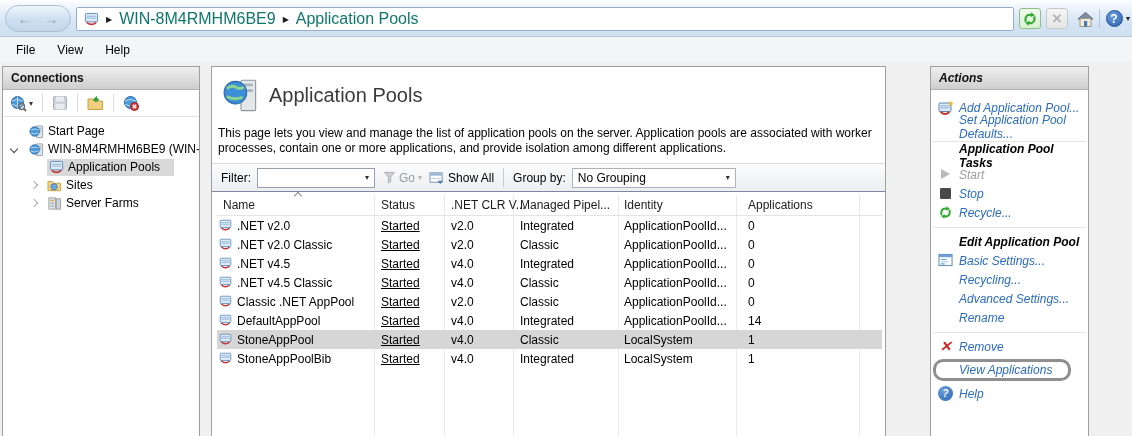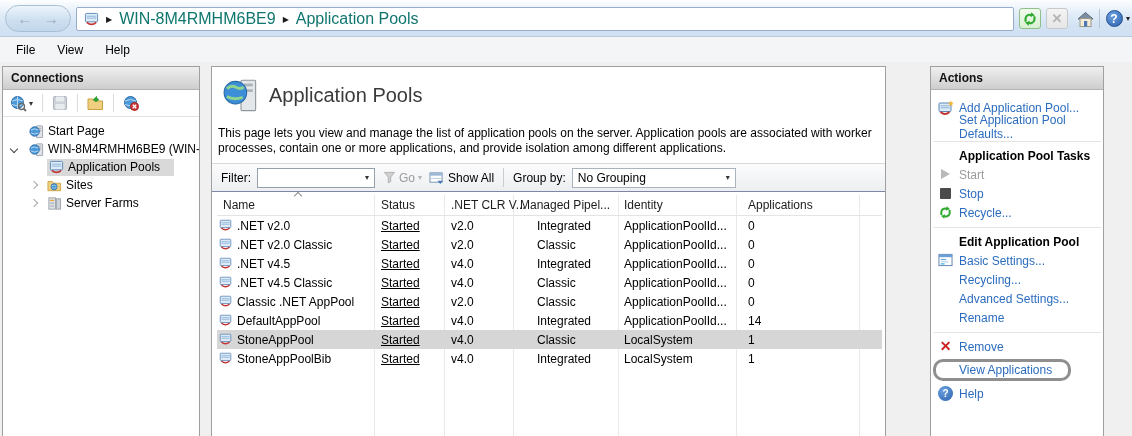--- a/index.html
+++ b/index.html
@@ -121,26 +121,26 @@
     position:absolute; left:78px; top:-1px; width:6px; height:6px;
     border-left:1.4px solid #8a8a8a; border-top:1.4px solid #8a8a8a; transform:rotate(45deg);
   }
   .trow{ position:relative; height:19px; }
   .trow.selected{ background:#d6d6d6; }
   .td{ position:absolute; top:3px; font-size:12px; white-space:nowrap; overflow:hidden; }
   .pool-icon{ position:absolute; left:2px; top:3px; }
   .c1t{ left:20px; width:135px; }
   .c2{ left:164px; width:62px;text-decoration:underline; }
   .c3{ left:234px; width:60px; }
-  .c4{ left:320px; width:96px; }
+  .c4{ left:303px; width:96px; }
   .c5{ left:407px; width:110px; }
   .c6{ left:531px; width:90px; }
 
   
-  .actions{ left:930px; width:174px; }
+  .actions{ left:930px; width:159px;font-style:italic; }
   .actions-body{ padding-top:8px; }
   .action-row{ position:relative; height:19px; display:flex; align-items:center; padding-left:28px; }
   .a-icon{ position:absolute; left:6px; top:2px; width:17px; display:flex; justify-content:center; }
   .link{ color:#2b6cbf; }
   .disabled{ color:#9b9b9b; }
   .bold-row{ font-weight:bold; color:#000; }
   .action-sep{ height:1px; background:#e4e4e4; margin:5px 2px 4px 2px; }
   .glyph-start{ width:0; height:0; border-left:9px solid #b9b9b9; border-top:5.5px solid transparent; border-bottom:5.5px solid transparent; margin-top:2px; }
   .glyph-stop{ width:11px; height:11px; background:#4a4a4a; border-radius:1px; margin-top:2px; }
   .glyph-x{ color:#cc2222; font-weight:bold; font-size:14px; line-height:1; }

